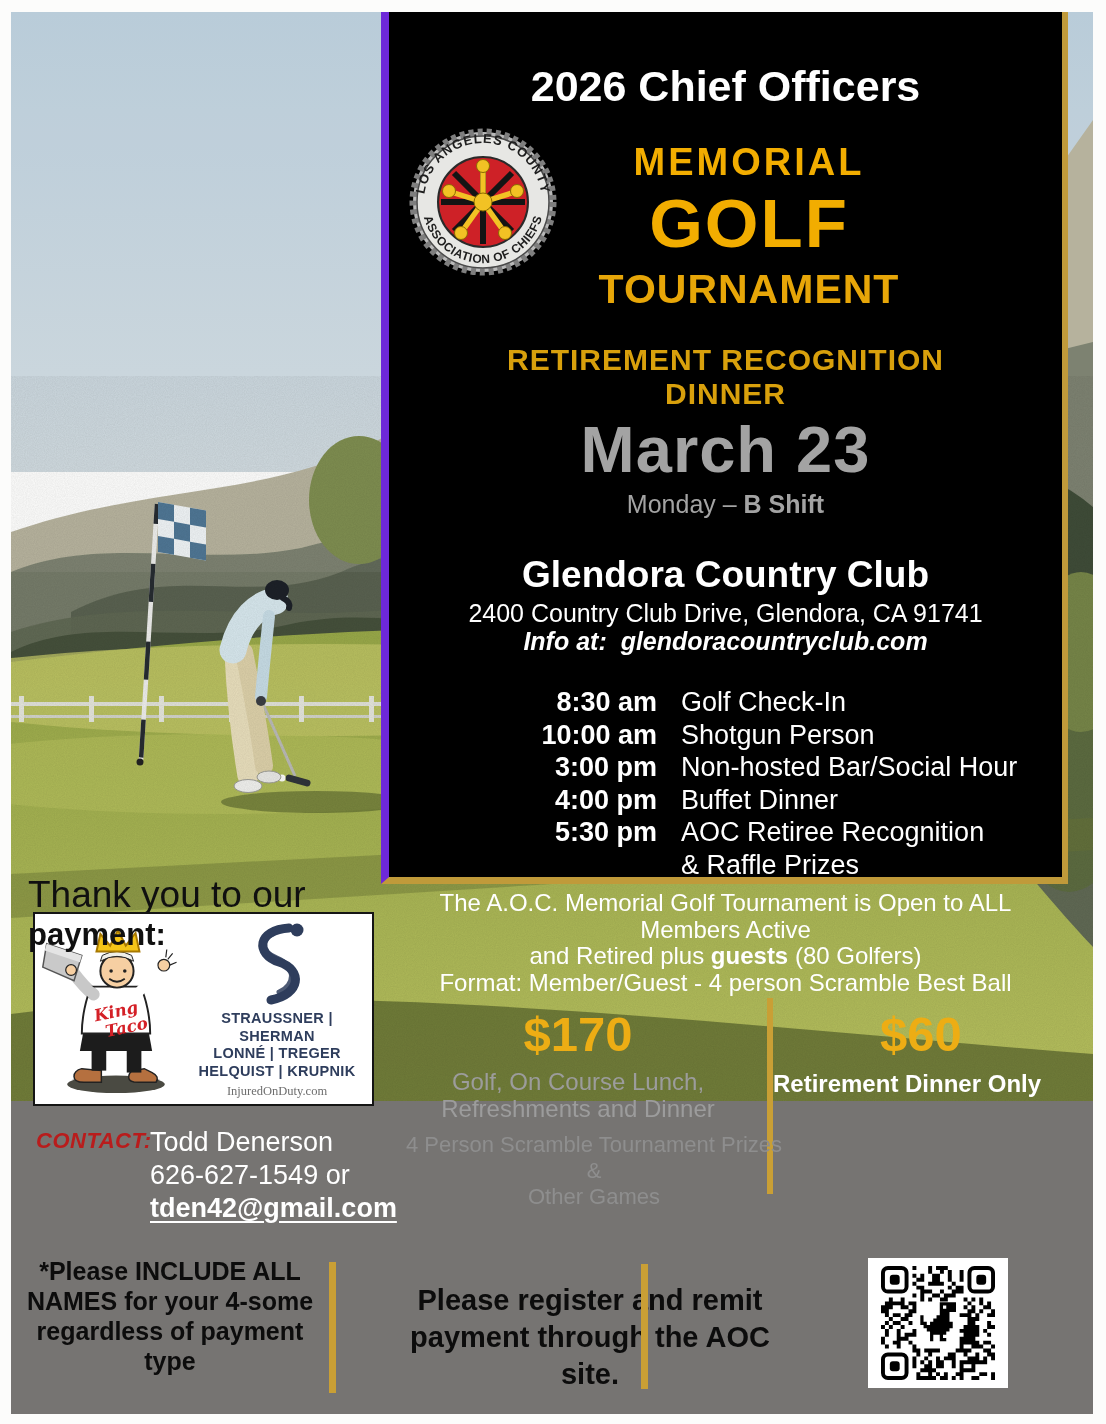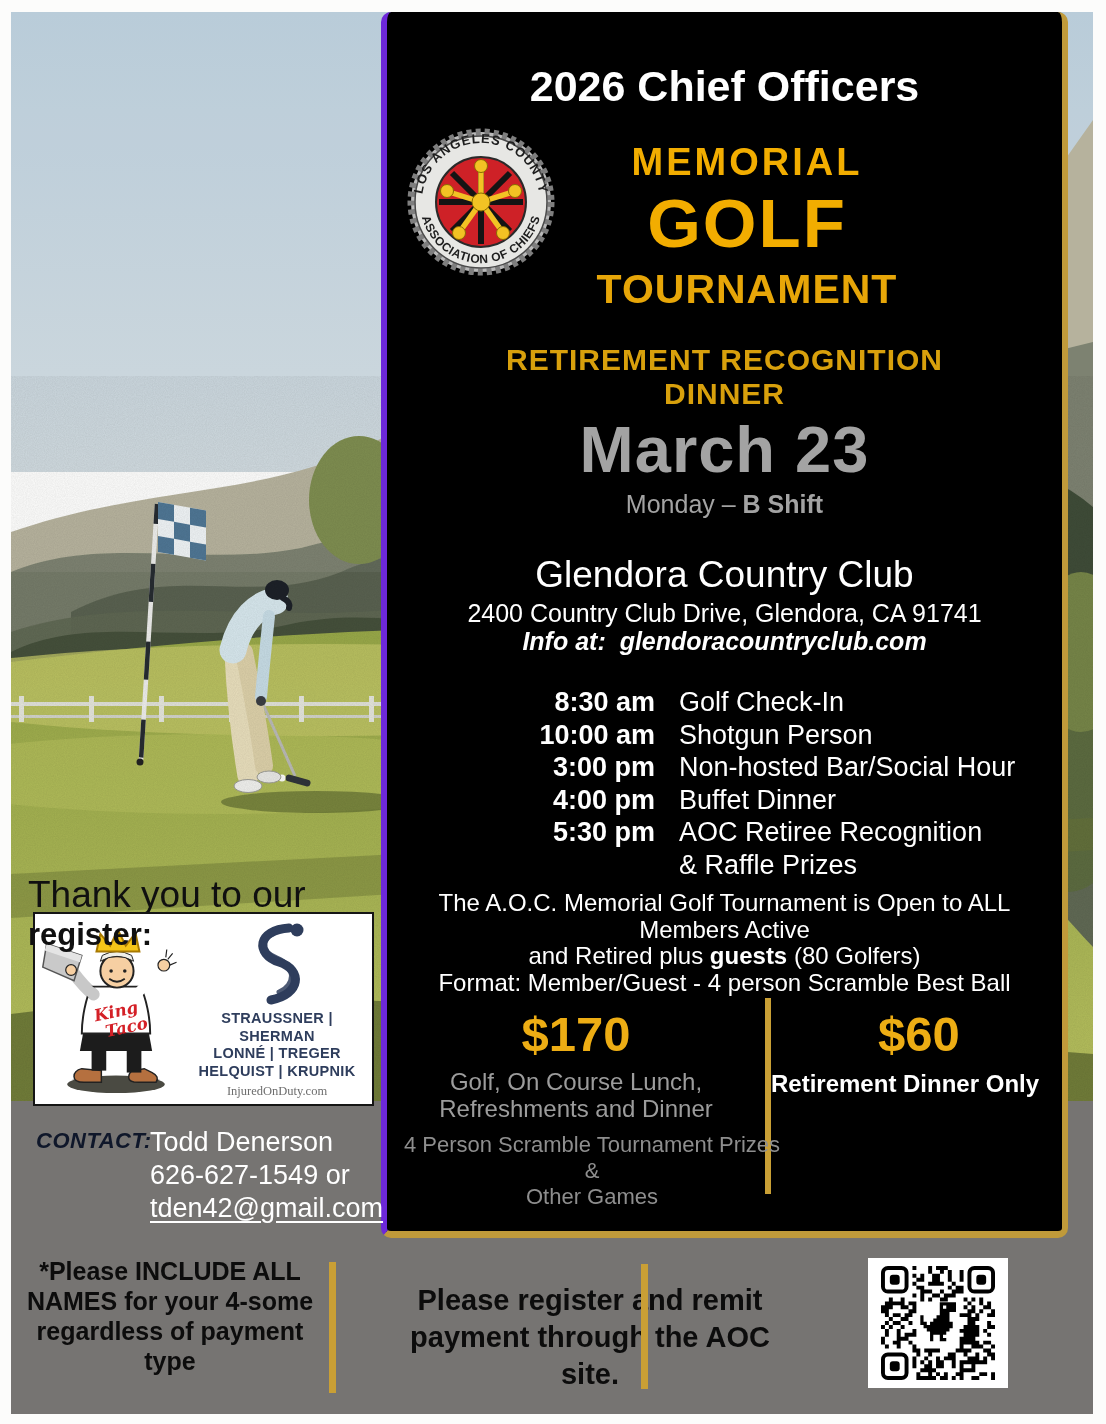--- a/index.html
+++ b/index.html
@@ -3,36 +3,36 @@
 <meta charset="utf-8">
 <style>
   html,body{margin:0;padding:0;background:#e9e9e7;}
   .page{position:relative;width:1106px;height:1424px;background:#fcfcfb;overflow:hidden;
         font-family:"Liberation Sans",sans-serif;box-shadow:0 0 6px rgba(0,0,0,.25);}
   .abs{position:absolute;}
   
   .photo{left:11px;top:12px;width:1082px;height:1089px;}
   .gray-band{left:11px;top:1101px;width:1082px;height:313px;background:#767472;}
   
-  .panel{left:381px;top:12px;width:687px;height:1226px;background:#000;box-sizing:border-box;
-         border-left:6px solid #6d28d9;border-right:6px solid #C09A3A;border-bottom:7px solid #C09A3A;border-radius:10px;}
+  .panel{left:381px;top:12px;width:687px;height:872px;background:#000;box-sizing:border-box;
+         border-left:8px solid #6d28d9;border-right:6px solid #C09A3A;border-bottom:7px solid #C09A3A;}
   .panel .abs{position:absolute;}
   .center{width:100%;text-align:center;}
   .main-title{top:50px;color:#fff;font-size:43px;font-weight:700;}
   .seal{left:14px;top:108px;width:160px;height:164px;}
   .gold-block{left:100px;top:128px;width:520px;text-align:center;color:#F2AD00;}
   .memorial{font-size:38px;font-weight:700;letter-spacing:3px;line-height:44px;}
   .golf{font-size:69px;font-weight:700;letter-spacing:2px;line-height:68px;margin-top:6px;}
   .tournament{font-size:41px;font-weight:700;letter-spacing:1px;line-height:44px;margin-top:9px;color:#E7A608;}
   .recognition{top:331px;color:#D8A00C;font-size:30px;font-weight:700;letter-spacing:1px;line-height:34px;}
   .date-block{top:406px;color:#a3a3a3;}
   .march{font-size:65px;font-weight:800;line-height:64px;letter-spacing:1px;}
   .monday{font-size:25px;margin-top:8px;}
   .venue-block{top:542px;color:#fff;}
-  .venue-name{font-size:37px;font-weight:400;line-height:42px;}
+  .venue-name{font-size:37px;font-weight:700;line-height:42px;}
   .venue-addr{font-size:25px;line-height:28px;margin-top:3px;}
   .venue-info{font-size:25px;font-weight:700;font-style:italic;line-height:28px;}
   .schedule{top:674px;left:0;width:100%;color:#fff;}
   .sch-row{display:grid;grid-template-columns:268px 1fr;column-gap:24px;line-height:32.5px;font-size:27px;}
   .sch-time{text-align:right;font-weight:700;}
   .open-block{top:878px;color:#fff;font-size:24px;line-height:26.5px;}
   .pricing{top:978px;left:0;width:100%;height:220px;}
   .p-divider{left:378px;top:8px;width:6px;height:196px;background:#C99F35;}
   .price{font-size:49px;font-weight:700;color:#EDAD14;}
   .price-l{left:0;top:16px;width:378px;text-align:center;}
@@ -41,23 +41,23 @@
   .pdesc2{left:16px;top:142px;width:378px;text-align:center;color:#8e8e8e;font-size:22px;line-height:26px;}
   .rdesc{left:384px;top:80px;width:296px;text-align:left;color:#fff;font-size:24px;font-weight:700;}
   
   .thanks1{left:28px;top:874px;font-size:37px;font-weight:400;color:#101010;}
   .thanks2{left:28px;top:917px;font-size:31px;font-weight:800;color:#101010;z-index:6;}
   .sponsor-box{left:33px;top:912px;width:337px;height:190px;background:#fff;border:2px solid #151515;z-index:5;}
   .kt-svg{left:6px;top:16px;width:150px;height:166px;}
   .firm{left:152px;top:4px;width:180px;text-align:center;}
   .firm-rows{color:#2E3D5C;font-weight:700;font-size:14.5px;line-height:17.5px;letter-spacing:.3px;}
   .firm-site{color:#6d6d6d;font-size:12.5px;font-family:"Liberation Serif",serif;margin-top:4px;}
-  .contact-label{left:36px;top:1128px;color:#0f172a;font-size:22px;font-weight:700;font-style:italic;letter-spacing:.5px;}
+  .contact-label{left:36px;top:1128px;color:#b91c1c;font-size:22px;font-weight:700;font-style:italic;letter-spacing:.5px;}
   .contact-lines{left:150px;top:1126px;color:#fff;font-size:27px;line-height:33px;}
-  .contact-email{text-decoration:underline;text-underline-offset:4px;}
+  .contact-email{text-decoration:underline;text-underline-offset:4px;font-weight:bold;}
   .include-note{left:22px;top:1256px;width:296px;text-align:center;font-size:25px;font-weight:700;color:#0c0c0c;line-height:30px;}
   .vbar1{left:329px;top:1262px;width:7px;height:131px;background:#C99F35;}
   .vbar2{left:641px;top:1264px;width:7px;height:125px;background:#C99F35;}
   .register-note{left:396px;top:1282px;width:388px;text-align:center;font-size:29px;font-weight:700;color:#0c0c0c;line-height:37px;}
   .qr-box{left:868px;top:1258px;width:140px;height:130px;background:#fff;display:flex;align-items:center;justify-content:center;}
 </style>
 </head>
 <body>
 
 <div class="page">
@@ -325,21 +325,21 @@
         <circle cx="68" cy="12" r="6.5" fill="#2E3D5C"></circle>
       </svg>
       <div class="firm-rows">
         <div>STRAUSSNER | SHERMAN</div>
         <div>LONNÉ | TREGER</div>
         <div>HELQUIST | KRUPNIK</div>
       </div>
       <div class="firm-site">InjuredOnDuty.com</div>
     </div>
   </div>
-  <div class="abs thanks2">register:</div>
+  <div class="abs thanks2">payment:</div>
 
   <div class="abs contact-label">CONTACT:</div>
   <div class="abs contact-lines">
     <div>Todd Denerson</div>
     <div>626-627-1549 or</div>
     <div class="contact-email">tden42@gmail.com</div>
   </div>
 
   <div class="abs include-note">
     <div>*Please INCLUDE ALL</div>

